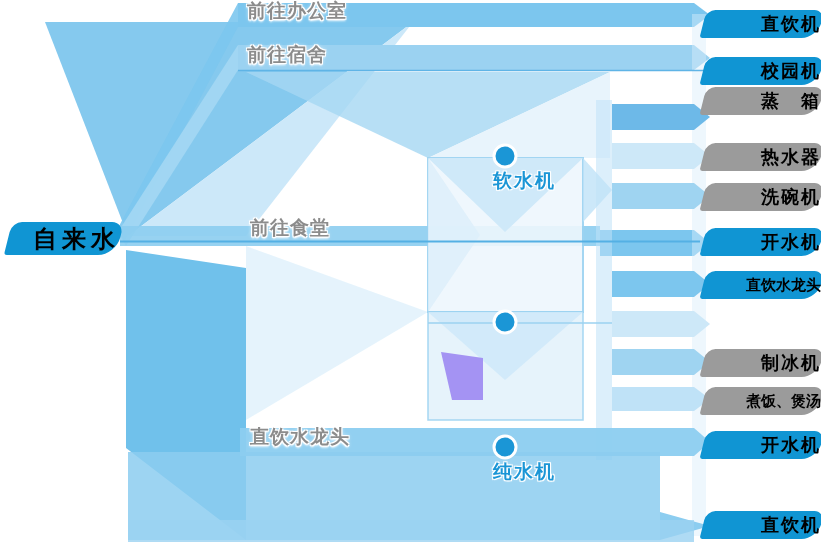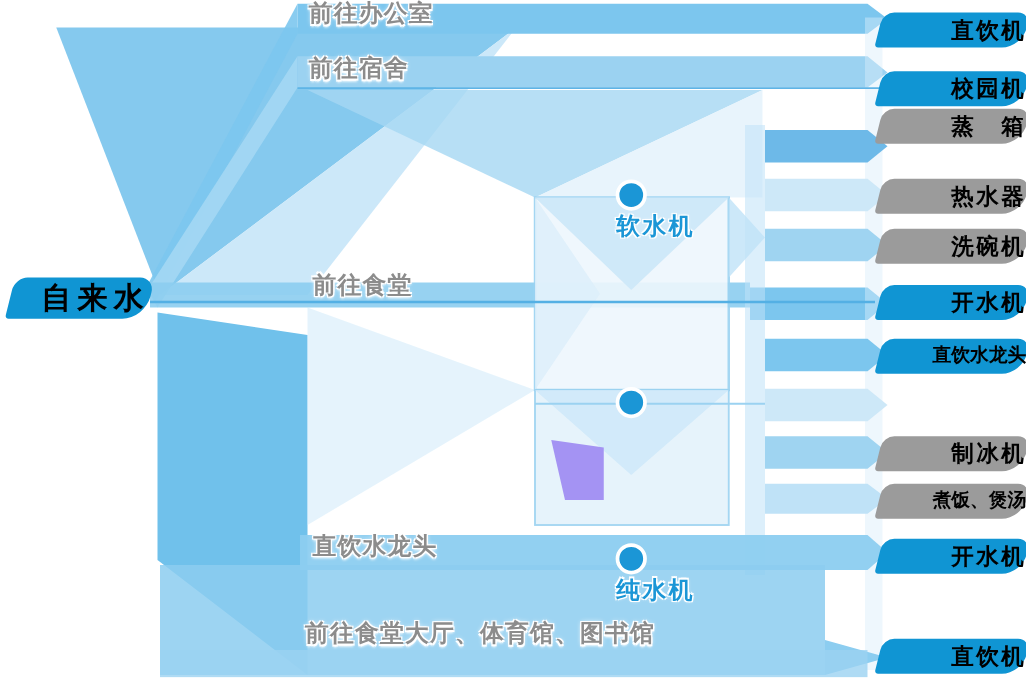--- a/index.html
+++ b/index.html
@@ -93,21 +93,20 @@
 
   <div class="pill source blue">
     <span class="bg"></span>
     <span class="txt">自来水</span>
   </div>
 
   <div class="branch" style="left:247px; top:-2px;">前往办公室</div>
   <div class="branch" style="left:247px; top:42px;">前往宿舍</div>
   <div class="branch" style="left:250px; top:215px;">前往食堂</div>
   <div class="branch" style="left:250px; top:424px;">直饮水龙头</div>
-  <div class="branch" style="left:244px; top:494px;">前往食堂大厅、体育馆、图书馆</div>
 
   <div class="device" style="left:452px; top:168px;">软水机</div>
   <div class="device" style="left:452px; top:459px;">纯水机</div>
 
   <div class="pill blue" style="top:10px;">
     <span class="bg"></span>
     <span class="txt">直饮机</span>
   </div>
   <div class="pill blue" style="top:57px;">
     <span class="bg"></span>

